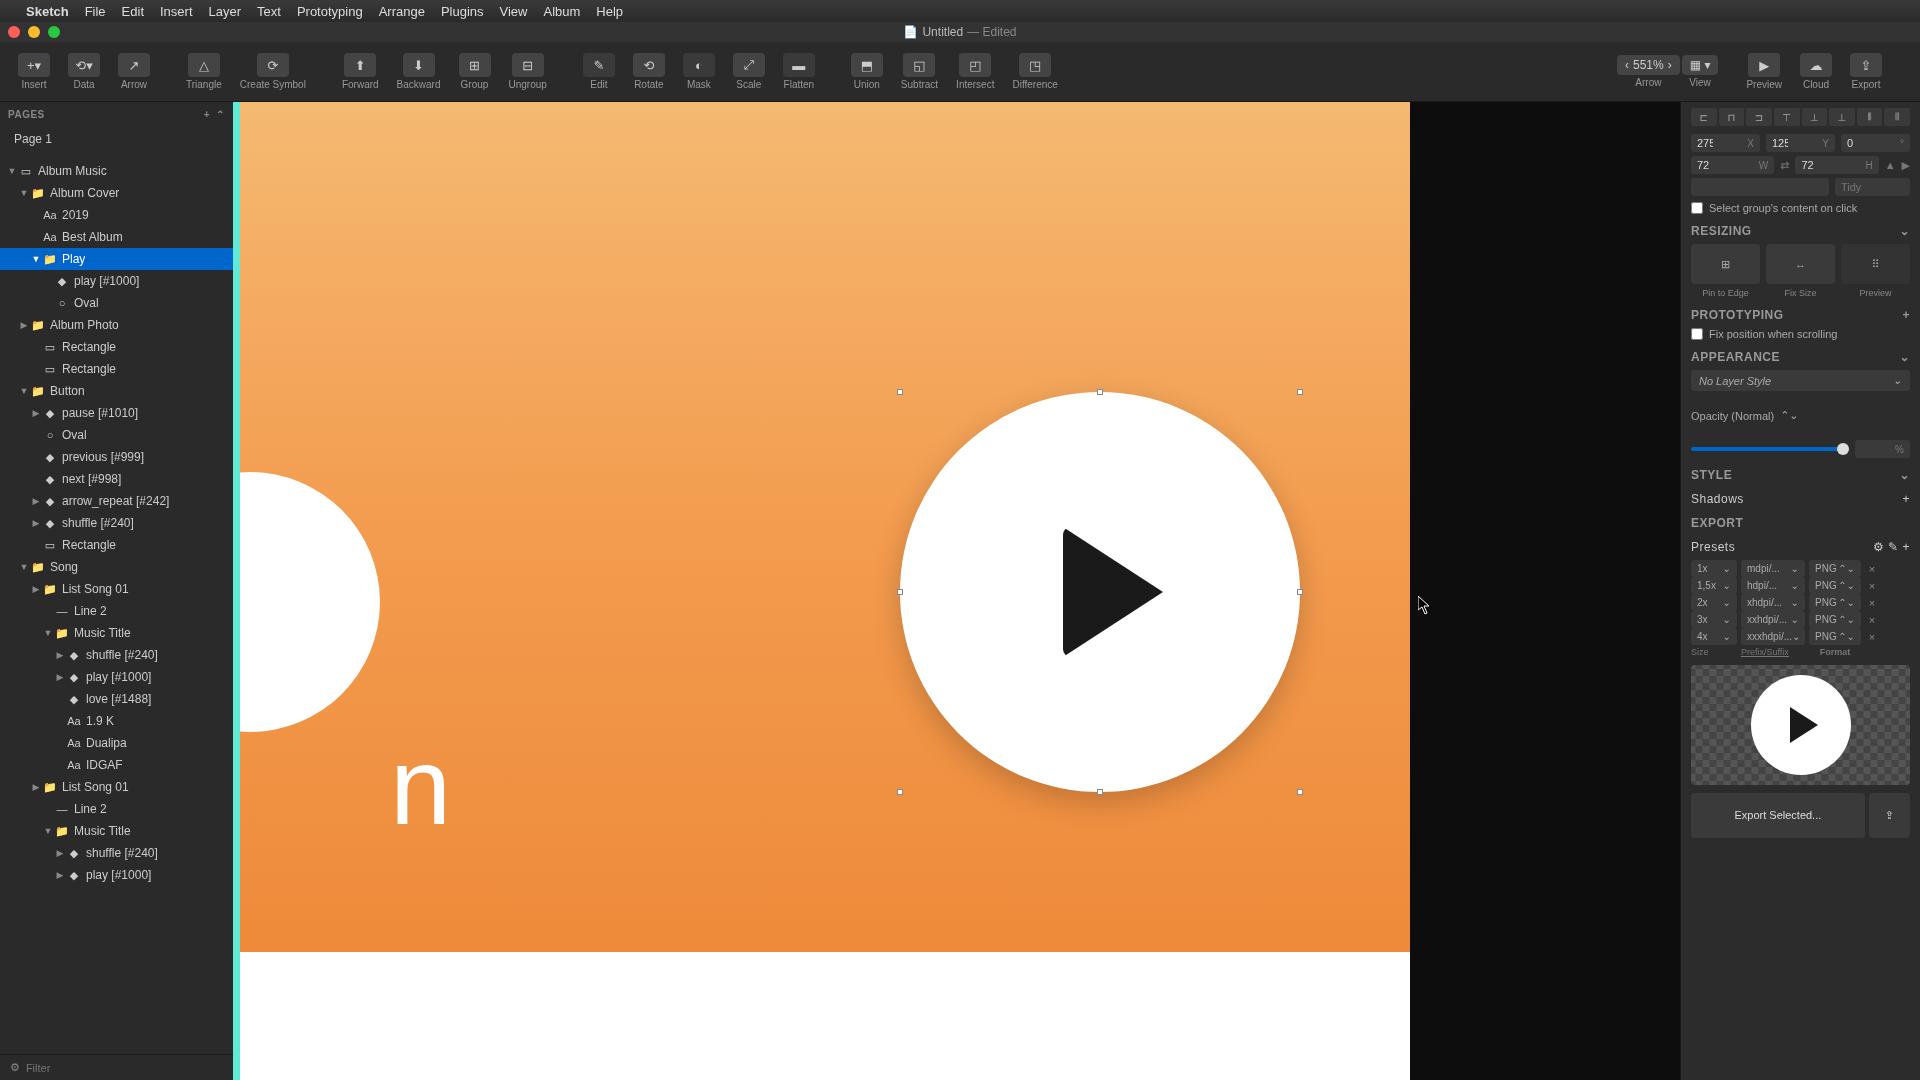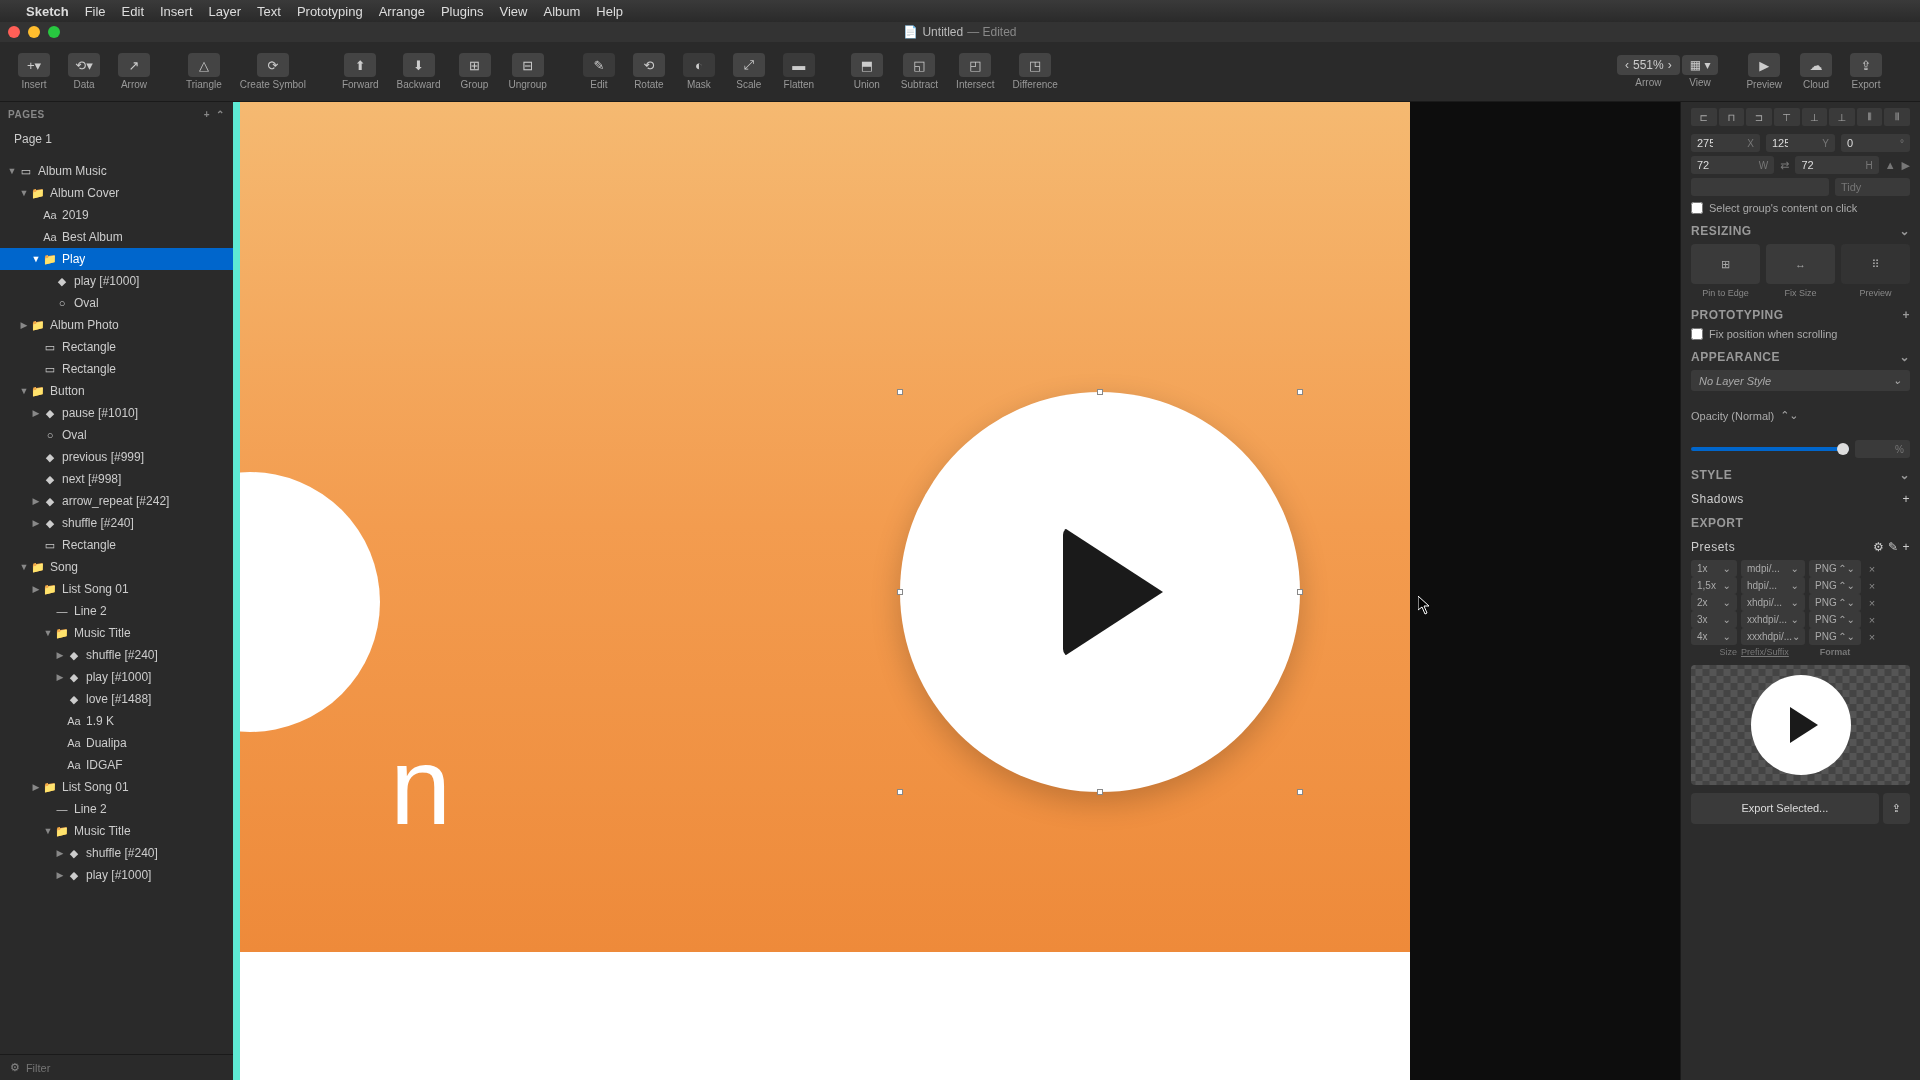--- a/index.html
+++ b/index.html
@@ -86,27 +86,27 @@
 .opacity-row { display: flex; align-items: center; gap: 6px; margin-top: 18px; }
 .opacity-slider { flex: 1; height: 4px; background: #0066cc; border-radius: 2px; position: relative; }
 .opacity-slider::after { content: ''; position: absolute; right: 0; top: -4px; width: 12px; height: 12px; background: #ddd; border-radius: 50%; }
 .preset-row { display: flex; gap: 4px; margin-bottom: 0; align-items: center; }
 .preset-field { background: #3a3a3a; border-radius: 3px; padding: 3px 6px; display: flex; align-items: center; justify-content: space-between; font-size: 10px; }
 .preset-field.sz { width: 46px; }
 .preset-field.px { width: 64px; }
 .preset-field.fm { width: 52px; }
 .preset-del { width: 14px; text-align: center; color: #888; cursor: pointer; }
 .preset-labels { display: flex; gap: 4px; font-size: 9px; color: #777; margin-top: 2px; }
-.preset-labels span:nth-child(1) { width: 46px; text-align: right; }
+.preset-labels span:nth-child(1) { width: 46px; text-align: left; }
 .preset-labels span:nth-child(2) { width: 64px; text-align: left; text-decoration: underline; }
 .preset-labels span:nth-child(3) { width: 52px; text-align: center; font-weight: bold; }
 .export-preview { margin-top: 8px; height: 120px; background: repeating-conic-gradient(#555 0% 25%, #444 0% 50%) 50% / 14px 14px; border-radius: 4px; display: flex; align-items: center; justify-content: center; }
 .export-preview .prev-circle { width: 100px; height: 100px; background: #fff; border-radius: 50%; display: flex; align-items: center; justify-content: center; }
 .export-preview .prev-tri { width: 0; height: 0; border-left: 28px solid #1a1a1a; border-top: 18px solid transparent; border-bottom: 18px solid transparent; margin-left: 6px; }
-.export-btn { margin-top: 8px; background: #3a3a3a; border-radius: 4px; padding: 9px; text-align: center; font-size: 11px; color: #ddd; }
+.export-btn { margin-top: 8px; background: #3a3a3a; border-radius: 4px; padding: 16px; text-align: center; font-size: 11px; color: #ddd; }
 
 .cursor { position: absolute; left: 1418px; top: 596px; width: 14px; height: 20px; z-index: 9999; pointer-events: none; }
 </style>
 </head>
 <body>
 
 <div class="menubar">
   <span class="apple"></span>
   <span class="appname">Sketch</span>
   <span>File</span>

